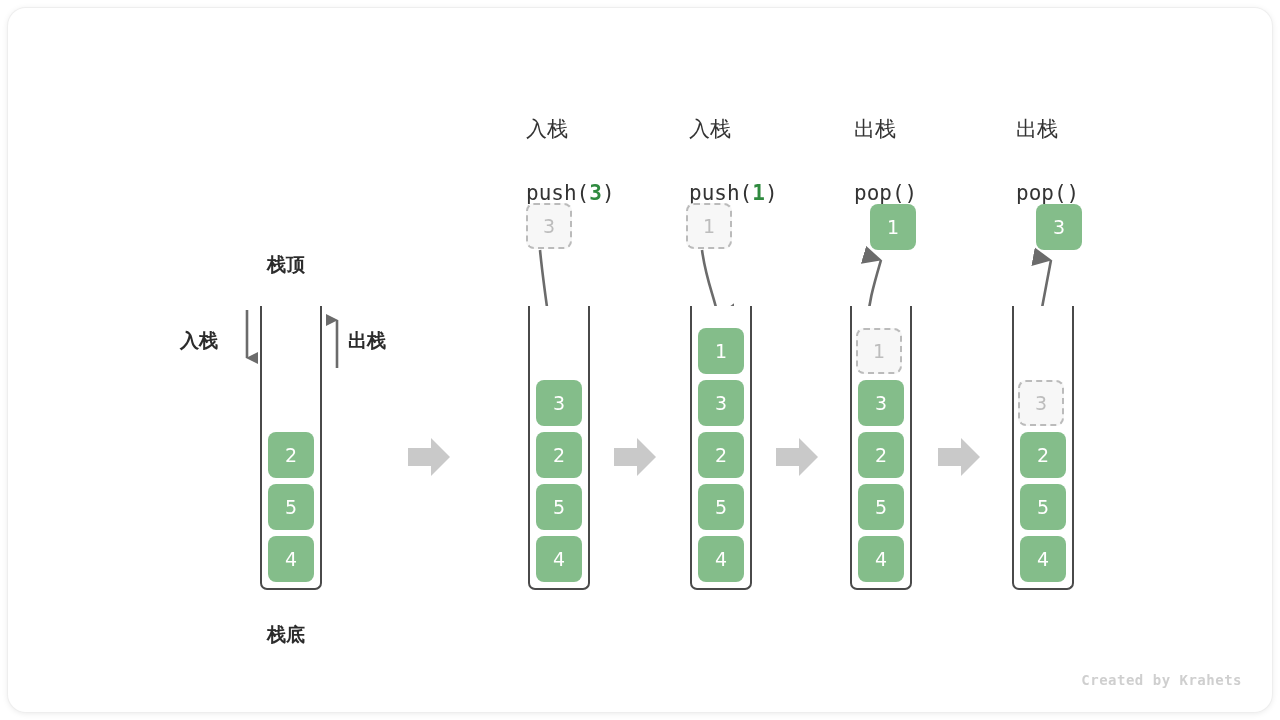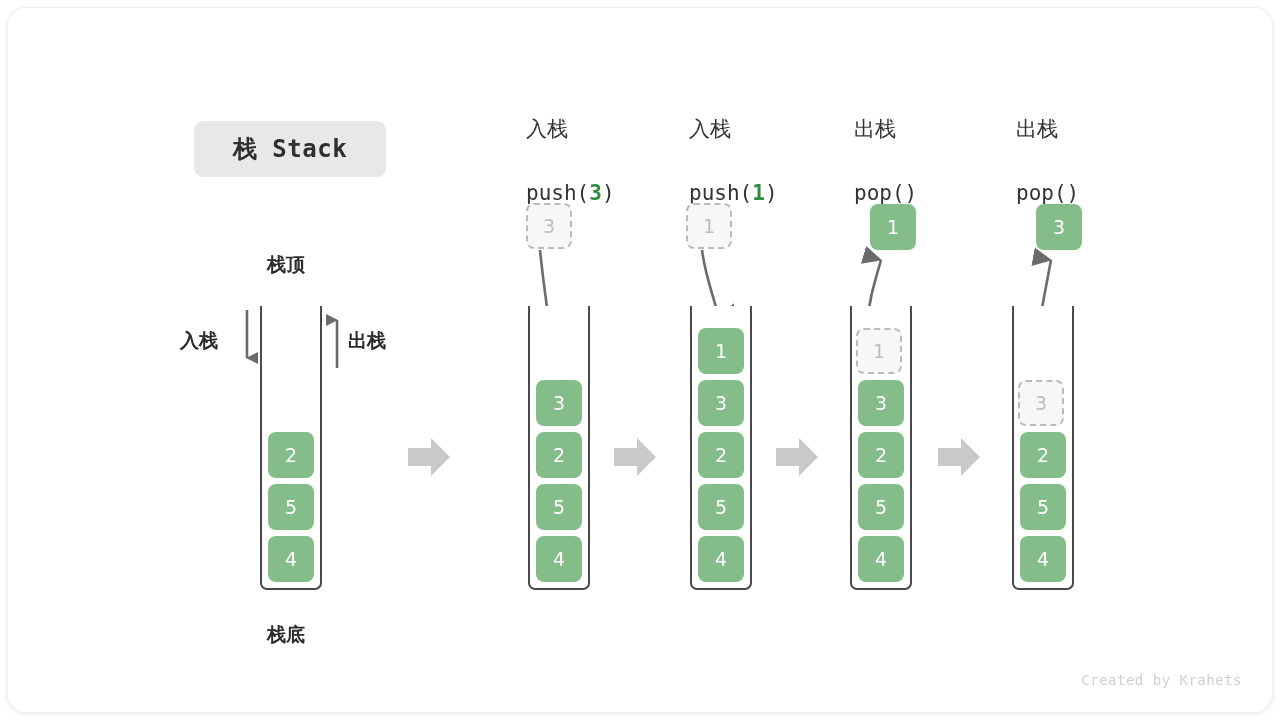--- a/index.html
+++ b/index.html
@@ -126,28 +126,28 @@
 
   .watermark {
     position: absolute;
     right: 30px;
     bottom: 24px;
     font-family: "DejaVu Sans Mono", "Liberation Mono", monospace;
     font-size: 14px;
     color: #cfcfcf;
     letter-spacing: 0.5px;
     white-space: nowrap;
+    font-weight: bold;
   }
 </style>
 </head>
 <body>
 
 <div class="canvas">
 
-  <div class="title-chip">栈 Stack</div>
 
   <div class="cn-label" style="left:259px; top:244px;">栈顶</div>
   <div class="cn-label" style="left:259px; top:614px;">栈底</div>
 
   <div class="cn-label" style="left:172px; top:320px;">入栈</div>
   <div class="cn-label" style="left:340px; top:320px;">出栈</div>
 
   <svg class="stroke-arrow" style="left:228px; top:300px;" width="22" height="62" viewBox="0 0 22 62">
     <defs>
       <marker id="adown" markerWidth="7" markerHeight="7" refX="3.2" refY="6" orient="auto">

